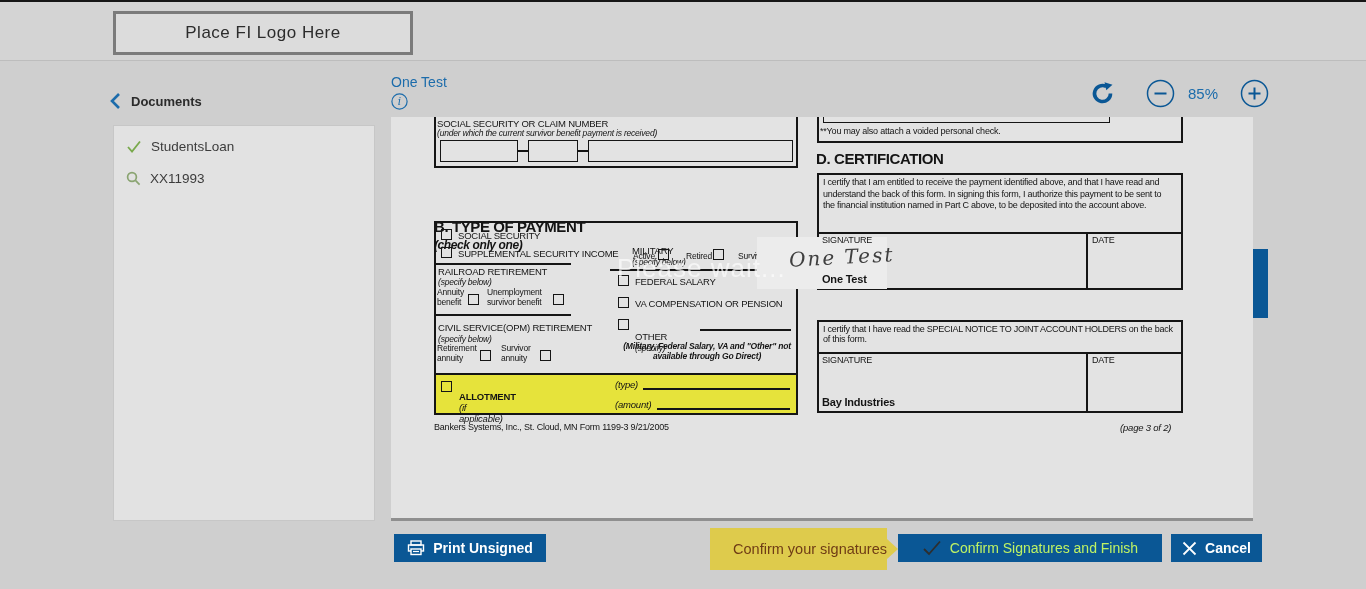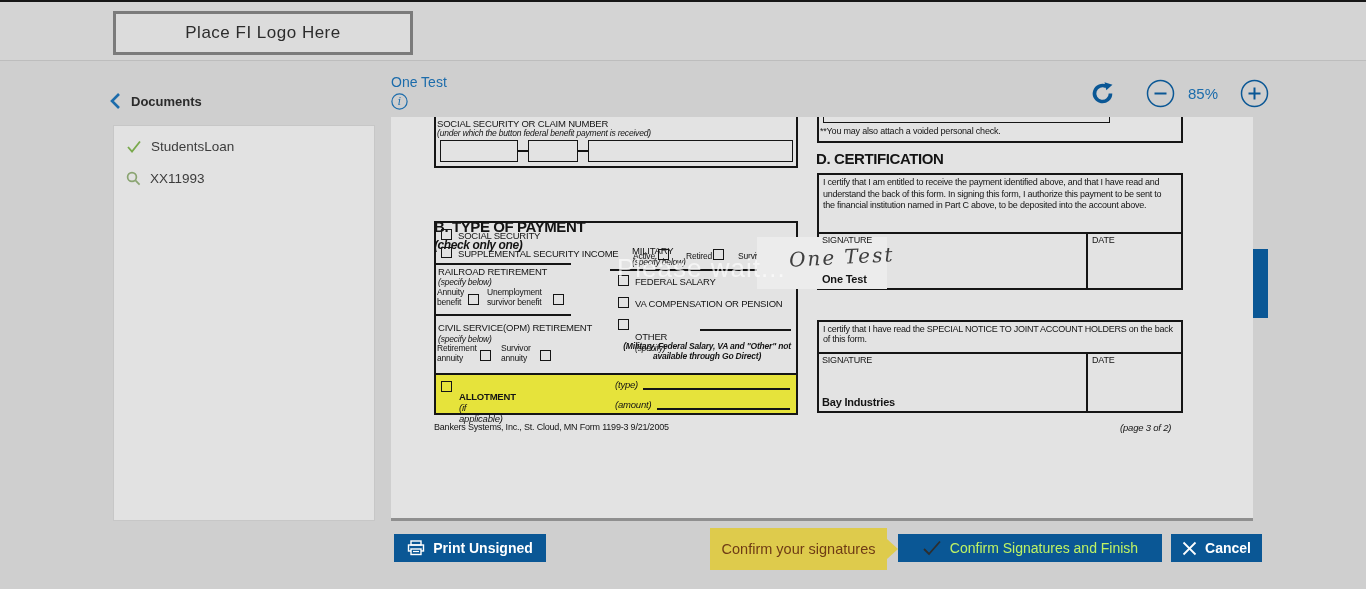--- a/index.html
+++ b/index.html
@@ -45,21 +45,21 @@
   .h14{font-size:14.5px;font-weight:bold;letter-spacing:-.4px}
   .yellow{background:var(--highlight-yellow)}
   .lightrect{position:absolute;background:#ececec}
   .script{font-family:"DejaVu Serif",serif;font-style:italic;font-size:20px;color:#3f3f3f;transform:rotate(-3deg);letter-spacing:2px}
   .watermark{left:226px;top:136px;font-size:26px;color:rgba(252,252,252,.72);letter-spacing:1px;z-index:5}
   
   .btn{position:absolute;top:534px;height:28px;background:var(--accent-blue);color:#fff;display:flex;
     align-items:center;justify-content:center;gap:8px;font-size:14px;font-weight:bold;cursor:pointer;box-sizing:border-box}
   .btn.dark-text{color:#bef264;font-weight:normal}
   .tooltip{left:710px;top:528px;width:177px;height:42px;background:var(--tooltip-yellow);color:var(--tooltip-text);
-    display:flex;align-items:center;justify-content:center;font-size:14.5px}
+    display:flex;align-items:center;justify-content:flex-end;font-size:14.5px}
   .tooltip-arrow{left:887px;top:539px;width:0;height:0;border-top:10px solid transparent;
     border-bottom:10px solid transparent;border-left:11px solid var(--tooltip-yellow)}
 </style>
 </head>
 <body>
 
 <div class="abs topstrip"></div>
 <div class="abs topbar"></div>
 <div class="abs logo-box">
   <span>Place FI Logo Here</span>
@@ -124,21 +124,21 @@
       <line x1="14.5" y1="8.5" x2="14.5" y2="20.5" stroke="currentColor" stroke-width="2"></line>
     </svg>
 </div>
 
 <div class="abs doc-page">
 
   <div class="abs watermark">Please wait...</div>
 
   <div class="bx noTop" style="left:43px;top:-20px;width:364px;height:71px"></div>
   <div class="ft f95" style="left:46px;top:1px">SOCIAL SECURITY OR CLAIM NUMBER</div>
-  <div class="ft f85 it" style="left:46px;top:11px">(under which the button federal benefit payment is received)</div>
+  <div class="ft f85 it" style="left:46px;top:11px">(under which the current survivor benefit payment is received)</div>
   <div class="bx1" style="left:49px;top:23px;width:78px;height:22px"></div>
   <div class="ln" style="left:127px;top:33px;width:10px;height:2px"></div>
   <div class="bx1" style="left:137px;top:23px;width:50px;height:22px"></div>
   <div class="ln" style="left:187px;top:33px;width:10px;height:2px"></div>
   <div class="bx1" style="left:197px;top:23px;width:205px;height:22px"></div>
 
   <div class="ft h15" style="left:43px;top:84px">
     <span>B. TYPE OF PAYMENT</span>
     <span class="it" style="font-size:12px">(check only one)</span>
   </div>

